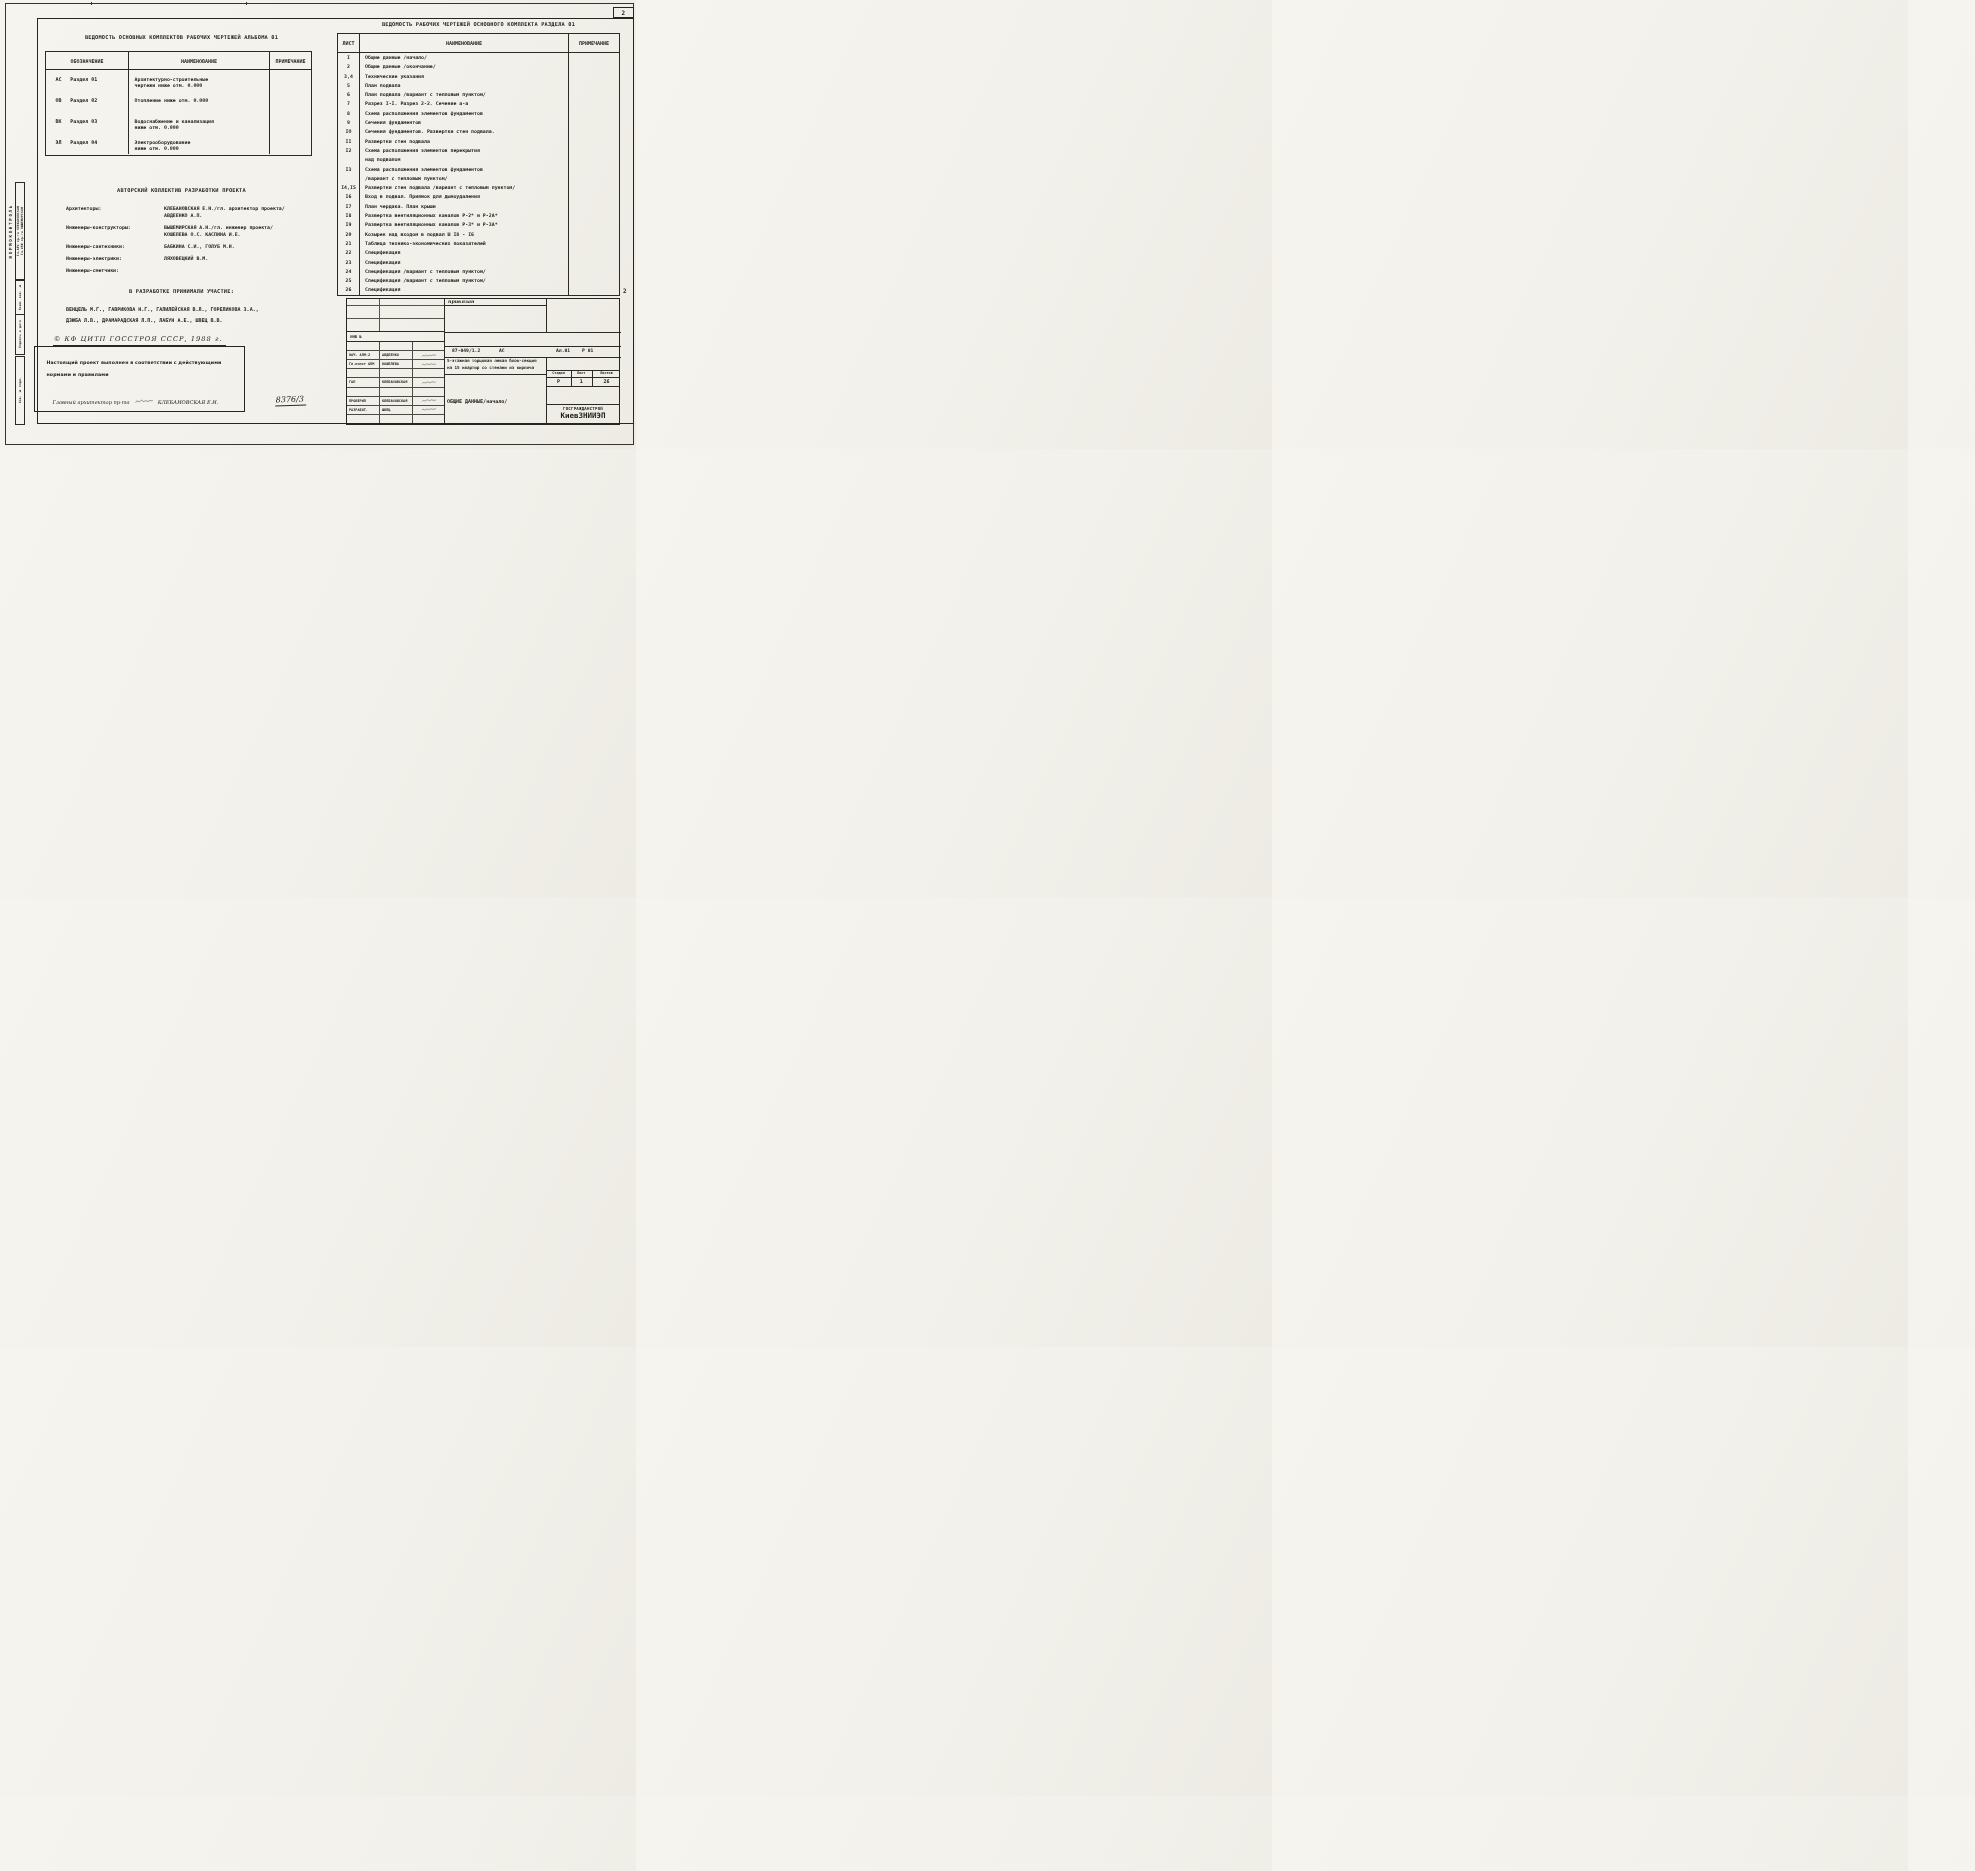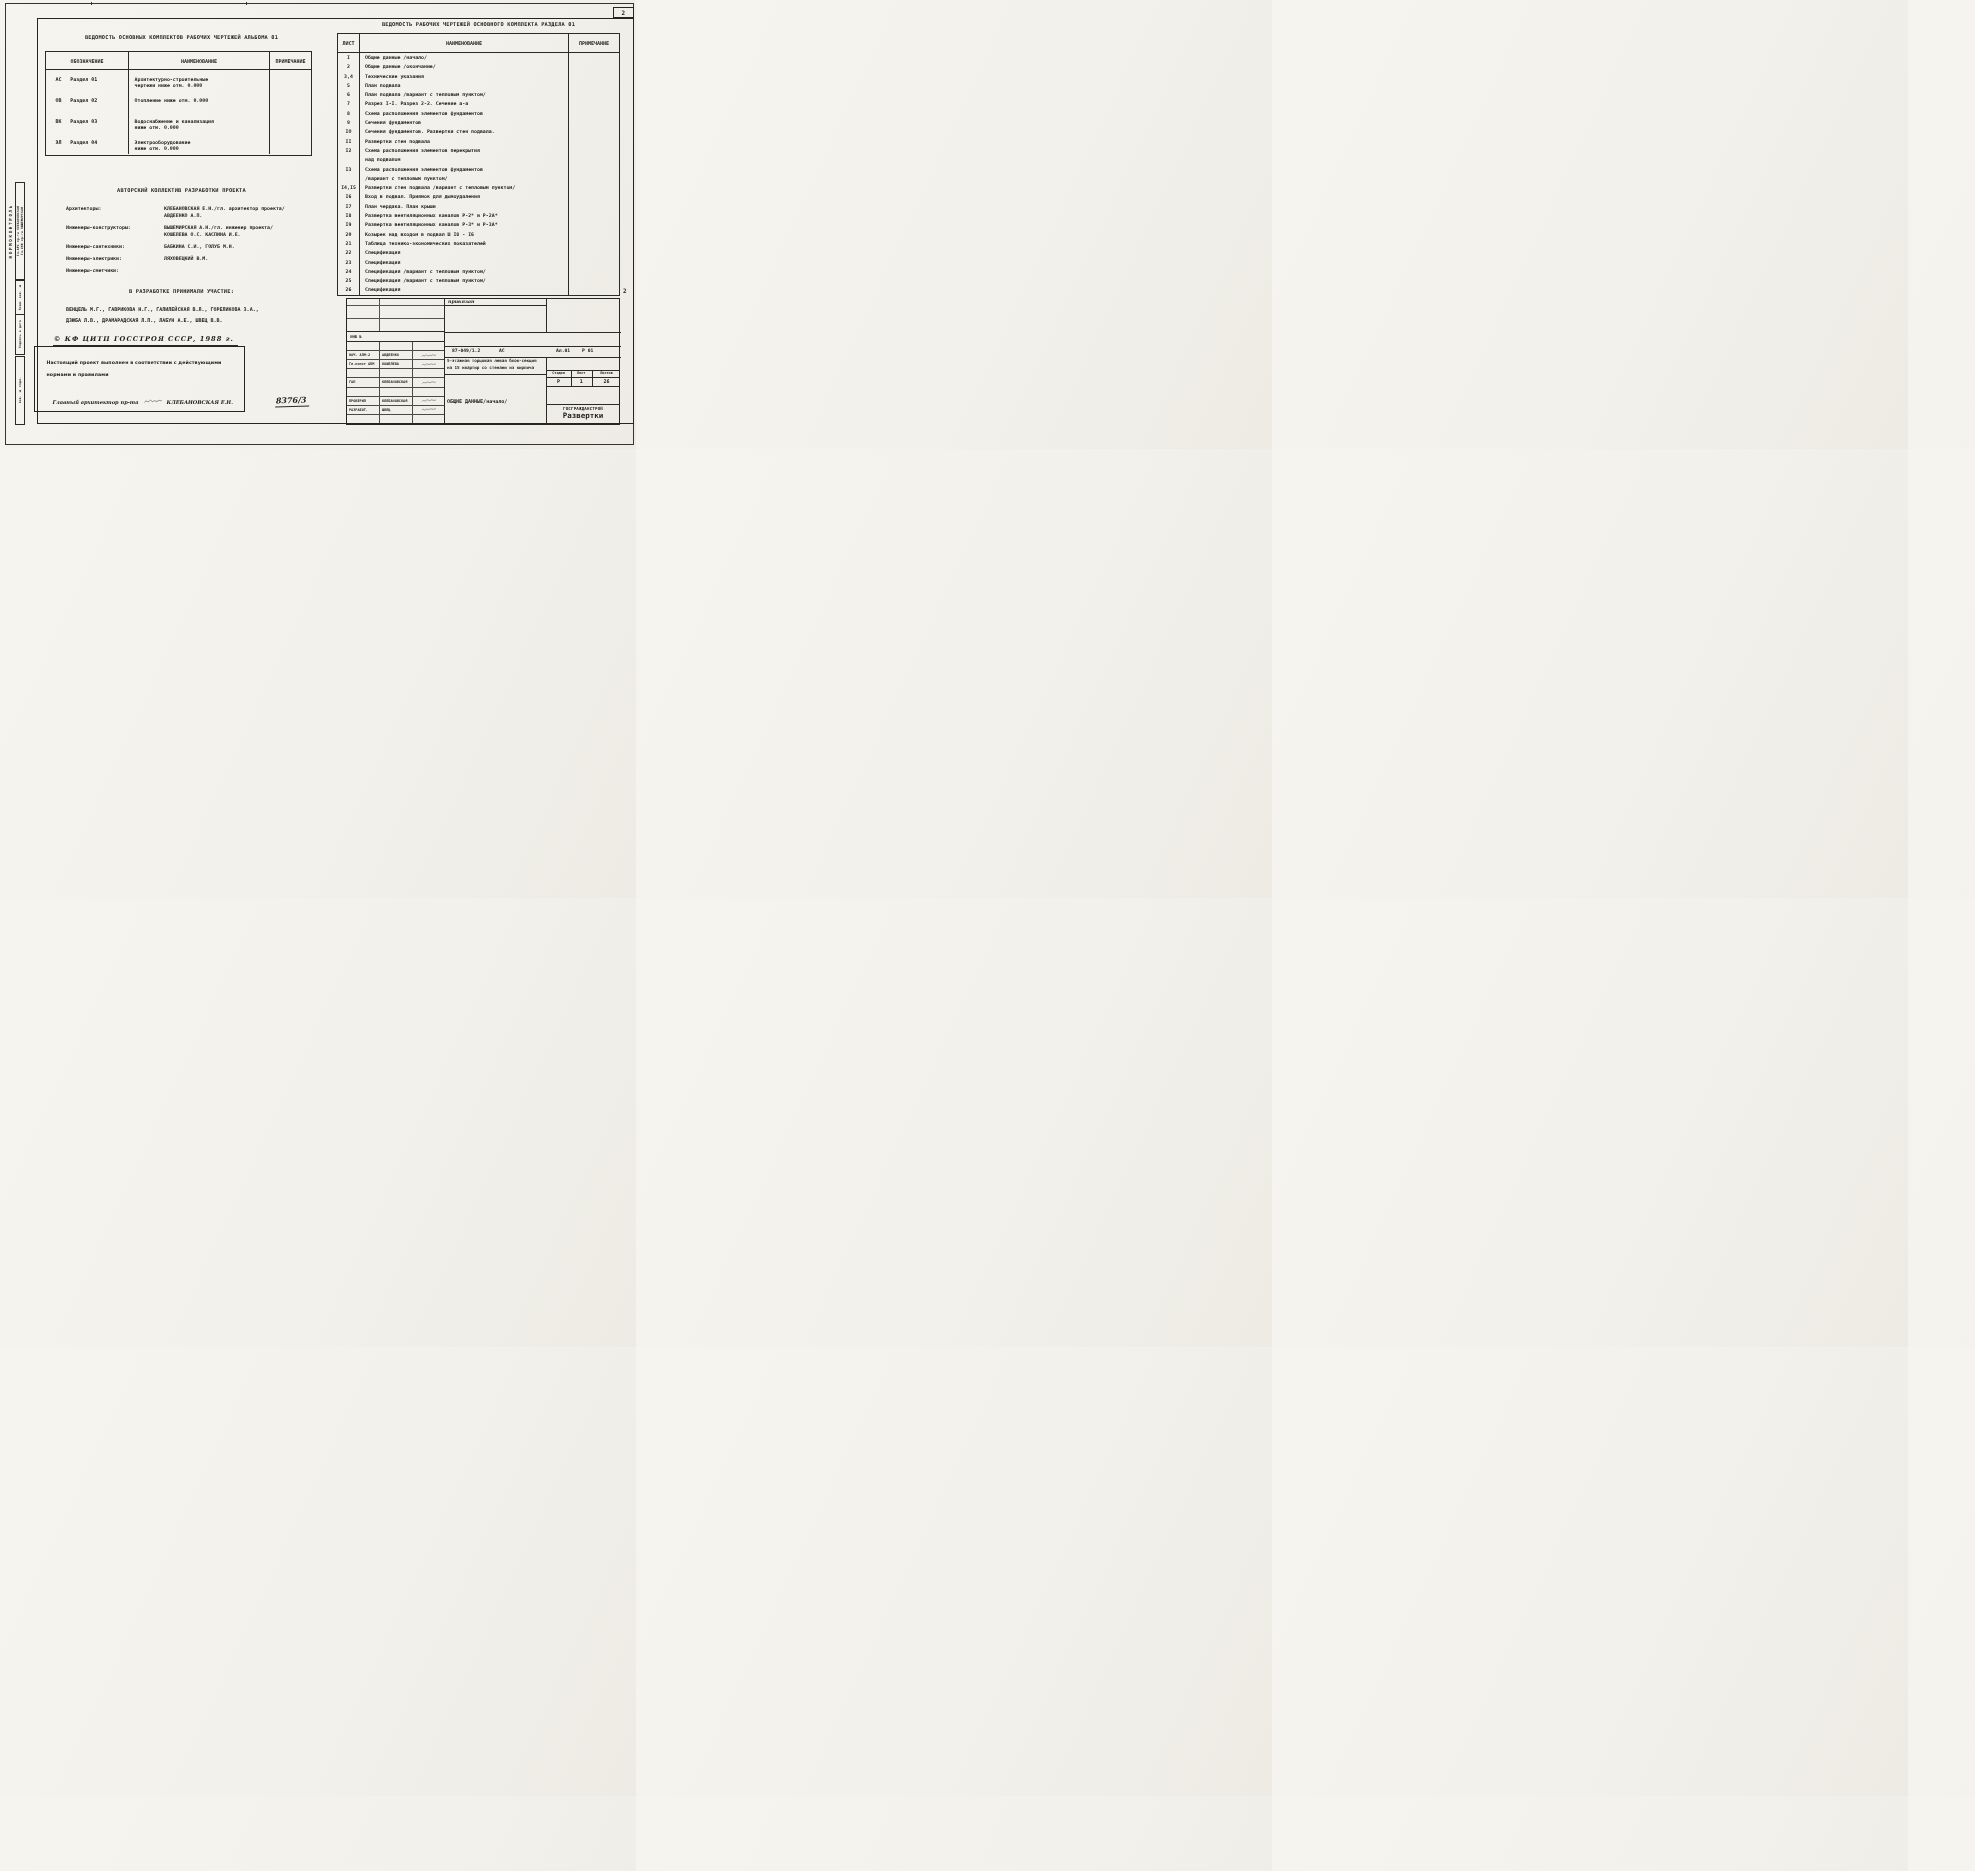--- a/index.html
+++ b/index.html
@@ -5,21 +5,21 @@
   *{box-sizing:border-box;margin:0;padding:0}
   html,body{width:636px;height:449px}
   body{
     position:relative;overflow:hidden;
     background:linear-gradient(115deg,#f5f4ef 0%,#f2f1eb 55%,#edebe4 100%);
     font-family:"DejaVu Sans Mono","Liberation Mono",monospace;
     color:#1f1e1a;
   }
   .abs{position:absolute}
   .tw{font-family:"DejaVu Sans Mono","Liberation Mono",monospace;font-weight:700}
-  .hand{font-family:"DejaVu Serif","Liberation Serif",serif;font-style:italic;font-weight:700}
+  .hand{font-family:"DejaVu Serif","Liberation Serif",serif;font-style:italic;font-weight:400}
   .pre{white-space:pre-line}
   .center{text-align:center}
 
   
   .outer-border{left:5.1px;top:3.2px;width:629px;height:442px;border:0.8px solid #35342e}
   .main-frame{left:37px;top:18px;width:597px;height:406px;border:1.2px solid #26251f}
   .corner-box{left:613px;top:7.1px;width:20.5px;height:11px;border:1px solid #26251f;
     display:flex;align-items:center;justify-content:center;font-size:6px;font-weight:700}
   .tick{width:0.8px;height:3.6px;background:#35342e}
 
@@ -487,15 +487,15 @@
 
   <div class="stage-cell" style="left:199px;top:72px;width:25px;font-size:3.5px">Стадия</div>
   <div class="stage-cell" style="left:224px;top:72px;width:20.5px;font-size:3.5px">Лист</div>
   <div class="stage-cell" style="left:245px;top:72px;width:29px;font-size:3.5px">Листов</div>
   <div class="stage-cell" style="left:199px;top:79px;width:25px;font-size:5px">Р</div>
   <div class="stage-cell" style="left:224px;top:79px;width:20.5px;font-size:5px">1</div>
   <div class="stage-cell" style="left:245px;top:79px;width:29px;font-size:5px">26</div>
 
   <div class="tb-text" style="left:100px;top:99px;font-size:5px">ОБЩИЕ ДАННЫЕ/начало/</div>
   <div class="stage-cell" style="left:199px;top:107px;width:74px;font-size:4.1px;letter-spacing:0.2px">ГОСГРАЖДАНСТРОЙ</div>
-  <div class="stage-cell" style="left:199px;top:112px;width:74px;font-size:7.5px">Развертки</div>
+  <div class="stage-cell" style="left:199px;top:112px;width:74px;font-size:7.5px">КиевЗНИИЭП</div>
 </div>
 
 
 </body></html>

